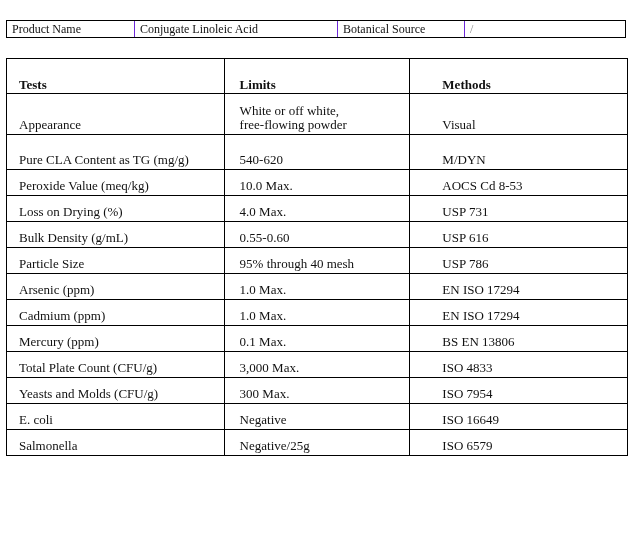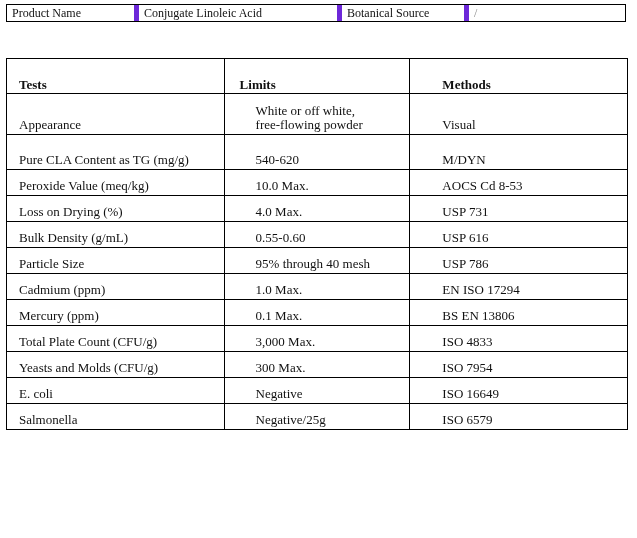--- a/index.html
+++ b/index.html
@@ -1,26 +1,26 @@
 <!DOCTYPE html>
 <html><head>
 <meta charset="utf-8">
 <style>
   html, body { margin: 0; padding: 0; background: #ffffff; }
   body { width: 637px; height: 538px; position: relative; overflow: hidden;
          font-family: "Liberation Serif", "DejaVu Serif", serif; color: #111; }
-  .top { position: absolute; left: 6px; top: 4px; width: 620px; height: 18px;
+  .top { position: absolute; left: 6px; top: 20px; width: 620px; height: 18px;
          border: 1px solid #000; box-sizing: border-box; display: flex; font-size: 12px; }
   .top > div { height: 100%; box-sizing: border-box; padding: 1px 0 0 5px; line-height: 15px; white-space: nowrap; }
-  .top > div + div { border-left: 5px solid #6d28d9; }
+  .top > div + div { border-left: 1px solid #6d28d9; }
   .slash { color: #888; }
   table.spec { position: absolute; left: 6px; top: 58px; width: 622px; border-collapse: collapse; font-size: 13px; }
   table.spec td, table.spec th { border: 1px solid #000; padding: 0 0 2px 12px; vertical-align: bottom; text-align: left; line-height: 14px; }
   table.spec th { font-weight: bold; height: 33px; padding-bottom: 1px; }
-  table.spec td.c2 { padding-left: 31px; }
+  table.spec td.c2 { padding-left: 15px; }
   table.spec td.c3, table.spec th.c3 { padding-left: 32px; }
   table.spec th.c2 { padding-left: 15px; }
   tr.r-app td { height: 38px; }
   tr.r-cla td { height: 32px; }
   tr.r td { height: 23px; }
   tr.r-last td { height: 21px; }
 </style>
 </head>
 <body>
 
@@ -70,20 +70,25 @@
         <td>Bulk Density (g/mL)</td>
         <td class="c2">0.55-0.60</td>
         <td class="c3">USP 616</td>
       </tr>
       <tr class="r">
         <td>Particle Size</td>
         <td class="c2">95% through 40 mesh</td>
         <td class="c3">USP 786</td>
       </tr>
       <tr class="r">
+        <td>Arsenic (ppm)</td>
+        <td class="c2">1.0 Max.</td>
+        <td class="c3">EN ISO 17294</td>
+      </tr>
+      <tr class="r">
         <td>Cadmium (ppm)</td>
         <td class="c2">1.0 Max.</td>
         <td class="c3">EN ISO 17294</td>
       </tr>
       <tr class="r">
         <td>Mercury (ppm)</td>
         <td class="c2">0.1 Max.</td>
         <td class="c3">BS EN 13806</td>
       </tr>
       <tr class="r">

